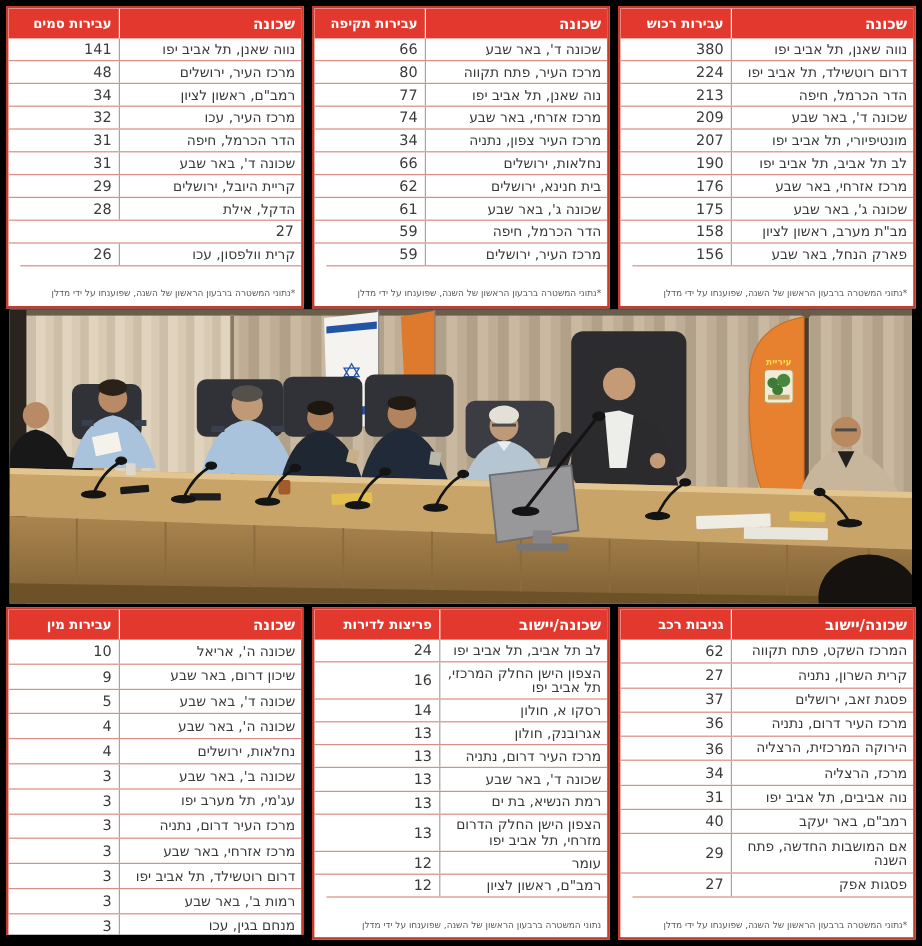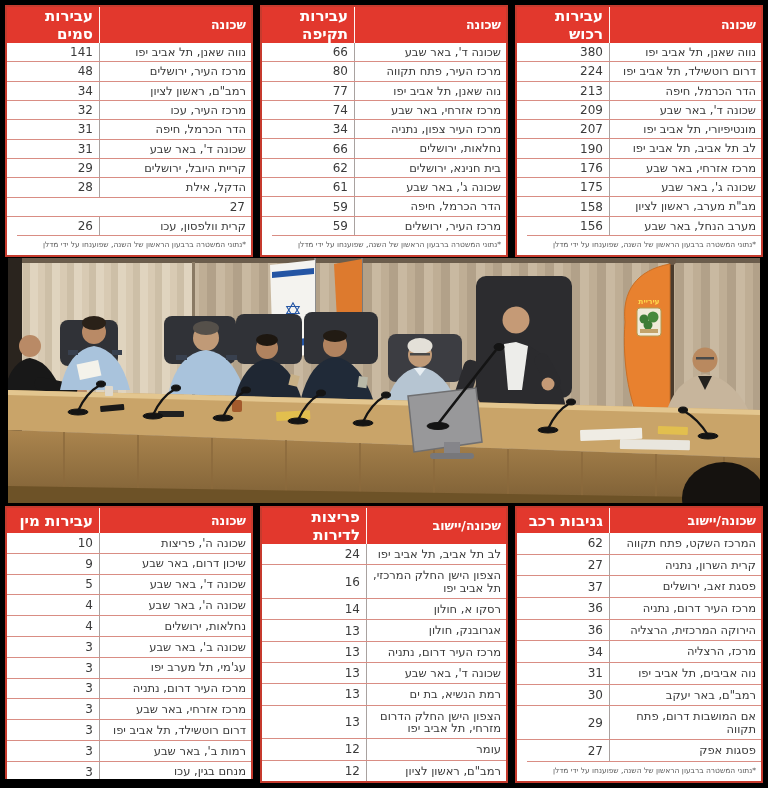--- a/index.html
+++ b/index.html
@@ -22,23 +22,23 @@
   .ct-header .ct-name{border-left:1px solid rgba(255,255,255,.95);}
   .ct-row{flex:1 1 auto;display:flex;font-size:11.5px;color:#3a3a3a;min-height:18px;}
   .ct-row + .ct-row{border-top:1px solid #d98d84;}
   .col-bl .ct-row{flex:0 0 19.8px;min-height:19.8px;}
   .ct-row .ct-name{border-left:1px solid #a9a2a0;}
   .ct-name{flex:1;display:flex;align-items:center;justify-content:flex-start;
            padding:1px 5px 1px 3px;line-height:1.08;min-width:0;}
   .ct-count{flex:0 0 86px;display:flex;align-items:center;justify-content:flex-start;
             padding-right:6px;font-size:12px;}
   .col-bm .ct-count{flex-basis:98px;}
-  .ct-header .ct-count{font-size:15px;}
+  .ct-header .ct-count{font-size:11px;}
   .ct-footer{flex:0 0 15px;border-top:1px solid #d98d84;font-size:7.5px;color:#5a5a5a;
-             text-align:right;padding:4px 5px 0 3px;white-space:nowrap;overflow:hidden;margin-left:10px;}
+             text-align:right;padding:18px 5px 0 3px;white-space:nowrap;overflow:hidden;margin-left:10px;}
 
   
   .photo{position:absolute;top:258px;left:8px;width:752px;height:245px;
          overflow:hidden;background:#b7a78f;}
   .photo svg{display:block;}
 </style>
 </head>
 <body>
 
 <div class="row-top">
@@ -175,21 +175,21 @@
         </div>
         <div class="ct-row">
           <div class="ct-name">שכונה ג', באר שבע</div>
           <div class="ct-count">175</div>
         </div>
         <div class="ct-row">
           <div class="ct-name">מב"ת מערב, ראשון לציון</div>
           <div class="ct-count">158</div>
         </div>
         <div class="ct-row">
-          <div class="ct-name">מערב הנחל, באר שבע</div>
+          <div class="ct-name">פארק הנחל, באר שבע</div>
           <div class="ct-count">156</div>
         </div>
         <div class="ct-footer">*נתוני המשטרה ברבעון הראשון של השנה, שפוענחו על ידי מדלן</div>
       </div>
     </div>
 </div>
 
 <div class="photo">
   <svg width="752" height="246" viewBox="0 0 752 246" xmlns="http://www.w3.org/2000/svg">
     <defs>
@@ -394,21 +394,21 @@
 </div>
 
 <div class="row-bottom">
   <div class="col col-bl">
       <div class="crime-table">
         <div class="ct-header">
           <div class="ct-name">שכונה</div>
           <div class="ct-count">עבירות מין</div>
         </div>
         <div class="ct-row">
-          <div class="ct-name">שכונה ה', פריצות</div>
+          <div class="ct-name">שכונה ה', אריאל</div>
           <div class="ct-count">10</div>
         </div>
         <div class="ct-row">
           <div class="ct-name">שיכון דרום, באר שבע</div>
           <div class="ct-count">9</div>
         </div>
         <div class="ct-row">
           <div class="ct-name">שכונה ד', באר שבע</div>
           <div class="ct-count">5</div>
         </div>
@@ -489,20 +489,21 @@
           <div class="ct-count">13</div>
         </div>
         <div class="ct-row">
           <div class="ct-name">עומר</div>
           <div class="ct-count">12</div>
         </div>
         <div class="ct-row">
           <div class="ct-name">רמב"ם, ראשון לציון</div>
           <div class="ct-count">12</div>
         </div>
+        <div class="ct-footer">נתוני המשטרה ברבעון הראשון של השנה, שפוענחו על ידי מדלן</div>
       </div>
     </div>
   <div class="col col-br">
       <div class="crime-table">
         <div class="ct-header">
           <div class="ct-name">שכונה/יישוב</div>
           <div class="ct-count">גניבות רכב</div>
         </div>
         <div class="ct-row">
           <div class="ct-name">המרכז השקט, פתח תקווה</div>
@@ -527,24 +528,24 @@
         <div class="ct-row">
           <div class="ct-name">מרכז, הרצליה</div>
           <div class="ct-count">34</div>
         </div>
         <div class="ct-row">
           <div class="ct-name">נוה אביבים, תל אביב יפו</div>
           <div class="ct-count">31</div>
         </div>
         <div class="ct-row">
           <div class="ct-name">רמב"ם, באר יעקב</div>
-          <div class="ct-count">30</div>
-        </div>
-        <div class="ct-row">
-          <div class="ct-name">אם המושבות דרום, פתח תקווה</div>
+          <div class="ct-count">40</div>
+        </div>
+        <div class="ct-row">
+          <div class="ct-name">אם המושבות החדשה, פתח השנה</div>
           <div class="ct-count">29</div>
         </div>
         <div class="ct-row">
           <div class="ct-name">פסגות אפק</div>
           <div class="ct-count">27</div>
         </div>
         <div class="ct-footer">*נתוני המשטרה ברבעון הראשון של השנה, שפוענחו על ידי מדלן</div>
       </div>
     </div>
 </div>

